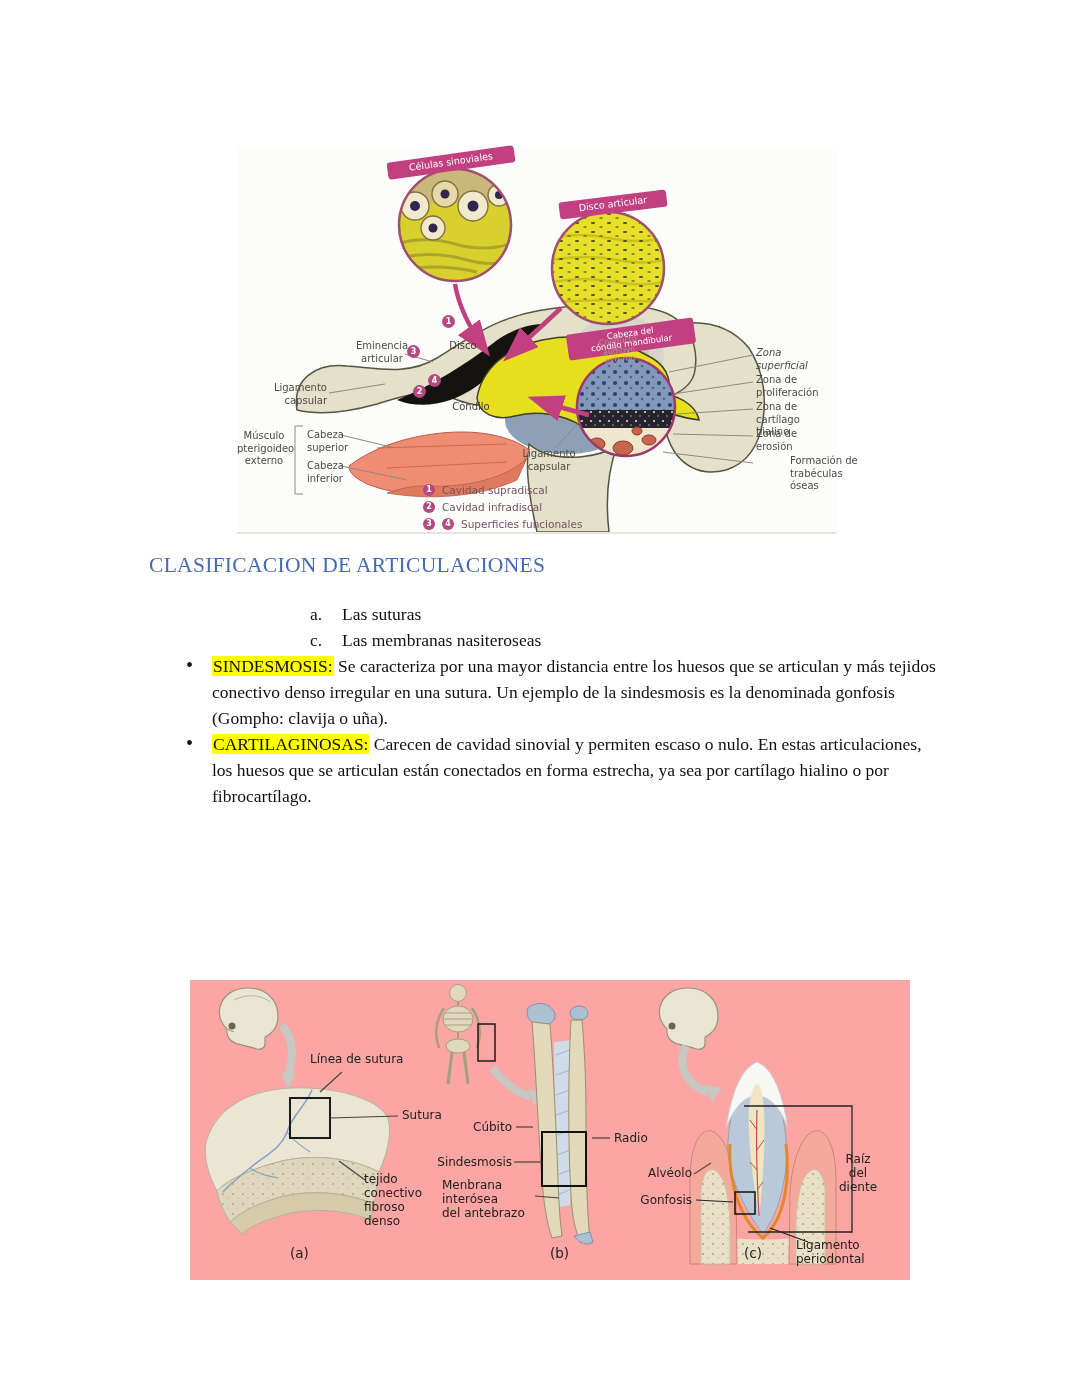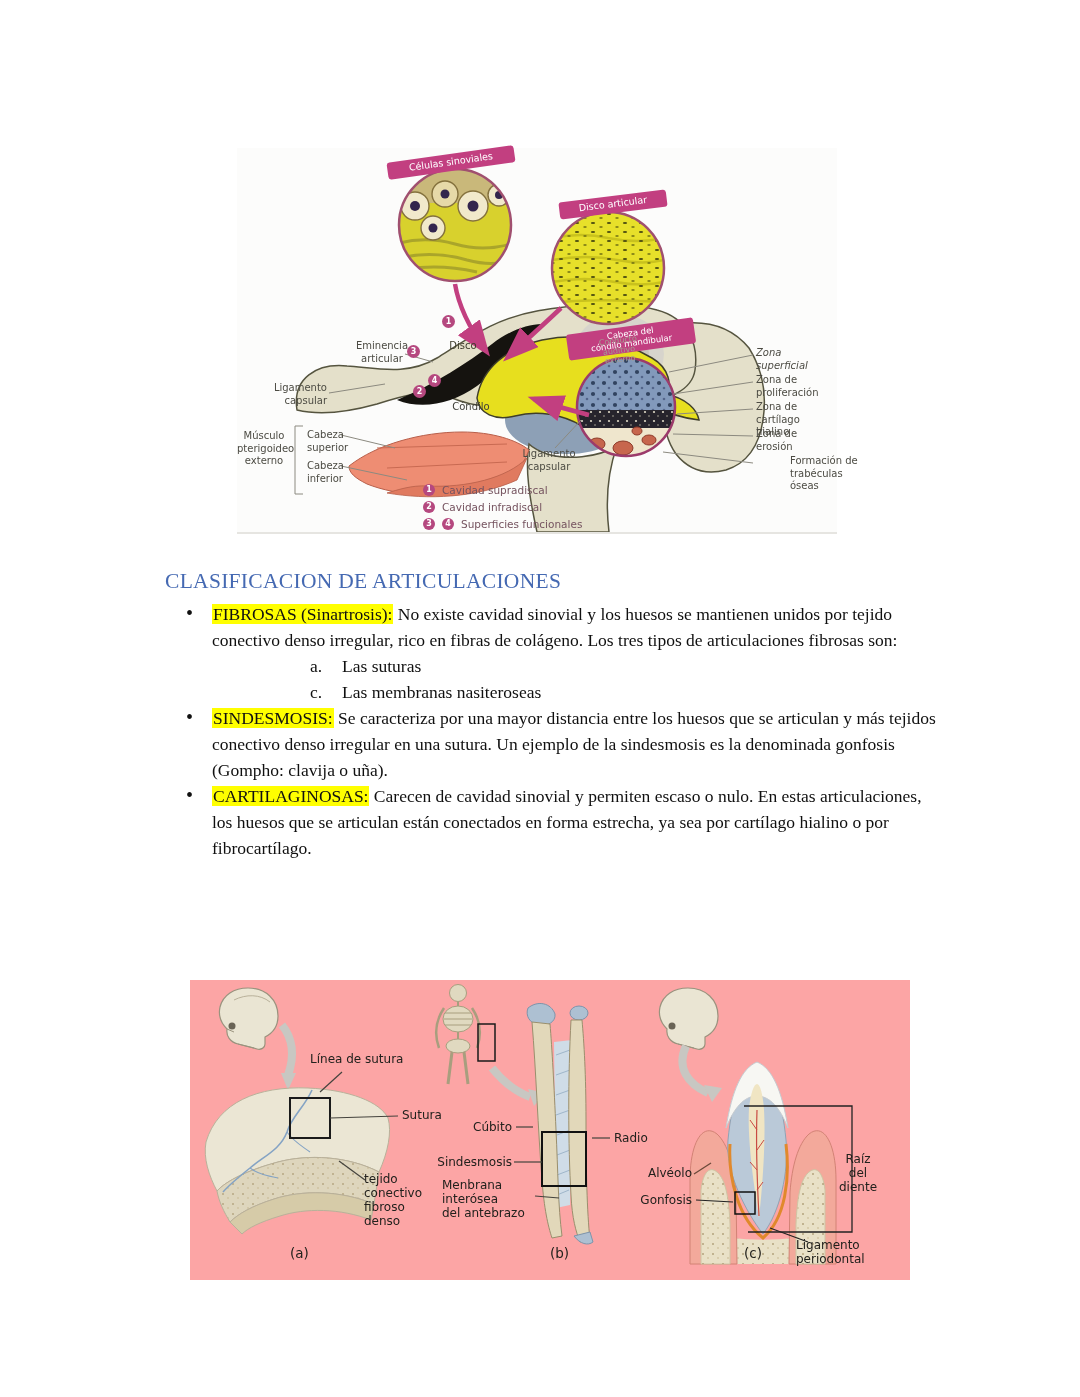--- a/index.html
+++ b/index.html
@@ -1,19 +1,19 @@
 <!DOCTYPE html>
 <html style="--heading-blue: #4569b2; --highlight-yellow: #ffff00; --banner-magenta: #c23f80;"><head>
 <meta charset="utf-8">
 <style>
   html,body{margin:0;padding:0;background:#fff;}
   .page{position:relative;width:1080px;height:1397px;background:#ffffff;overflow:hidden;
         font-family:"Liberation Serif", serif;}
   
-  .heading{position:absolute;left:149px;top:553px;margin:16px;font-size:21.5px;font-weight:400;
+  .heading{position:absolute;left:149px;top:553px;margin:0;font-size:21.5px;font-weight:400;
            letter-spacing:.3px;color:var(--heading-blue,#4569b2);font-family:"Liberation Serif",serif;}
   .blist{position:absolute;left:150px;top:601px;width:788px;font-size:17.5px;line-height:26px;color:#101010;}
   .bullet{position:relative;padding-left:62px;}
   .bullet::before{content:"\2022";position:absolute;left:36px;top:-1px;font-size:20px;color:#101010;}
   .bullet p{margin:0;}
   .subitem{padding-left:160px;}
   .subitem .letter{display:inline-block;width:32px;}
   .hl{background:var(--highlight-yellow,#ffff00);padding:0 1px;}
   
   .tmj{position:absolute;left:237px;top:148px;width:600px;height:384px;background:#fcfcfb;
@@ -208,23 +208,20 @@
     <div class="lgrow" style="left:186px;top:370px;">
       <span class="lgdot">3</span>
       <span class="lgdot">4</span>
       <span>Superficies funcionales</span>
     </div>
   </div>
 
   <h1 class="heading">CLASIFICACION DE ARTICULACIONES</h1>
 
   <div class="blist">
-    <div class="bullet">
-      <p><span class="hl">FIBROSAS (Sinartrosis):</span><span> No existe cavidad sinovial y los huesos se mantienen unidos por tejido conectivo denso irregular, rico en fibras de colágeno. Los tres tipos de articulaciones fibrosas son:</span></p>
-    </div>
     <div class="subitem">
       <span class="letter">a.</span><span>Las suturas</span>
     </div>
     <div class="subitem">
       <span class="letter">c.</span><span>Las membranas nasiteroseas</span>
     </div>
     <div class="bullet">
       <p><span class="hl">SINDESMOSIS:</span><span> Se caracteriza por una mayor distancia entre los huesos que se articulan y más tejidos conectivo denso irregular en una sutura. Un ejemplo de la sindesmosis es la denominada gonfosis (Gompho: clavija o uña).</span></p>
     </div>
     <div class="bullet">

